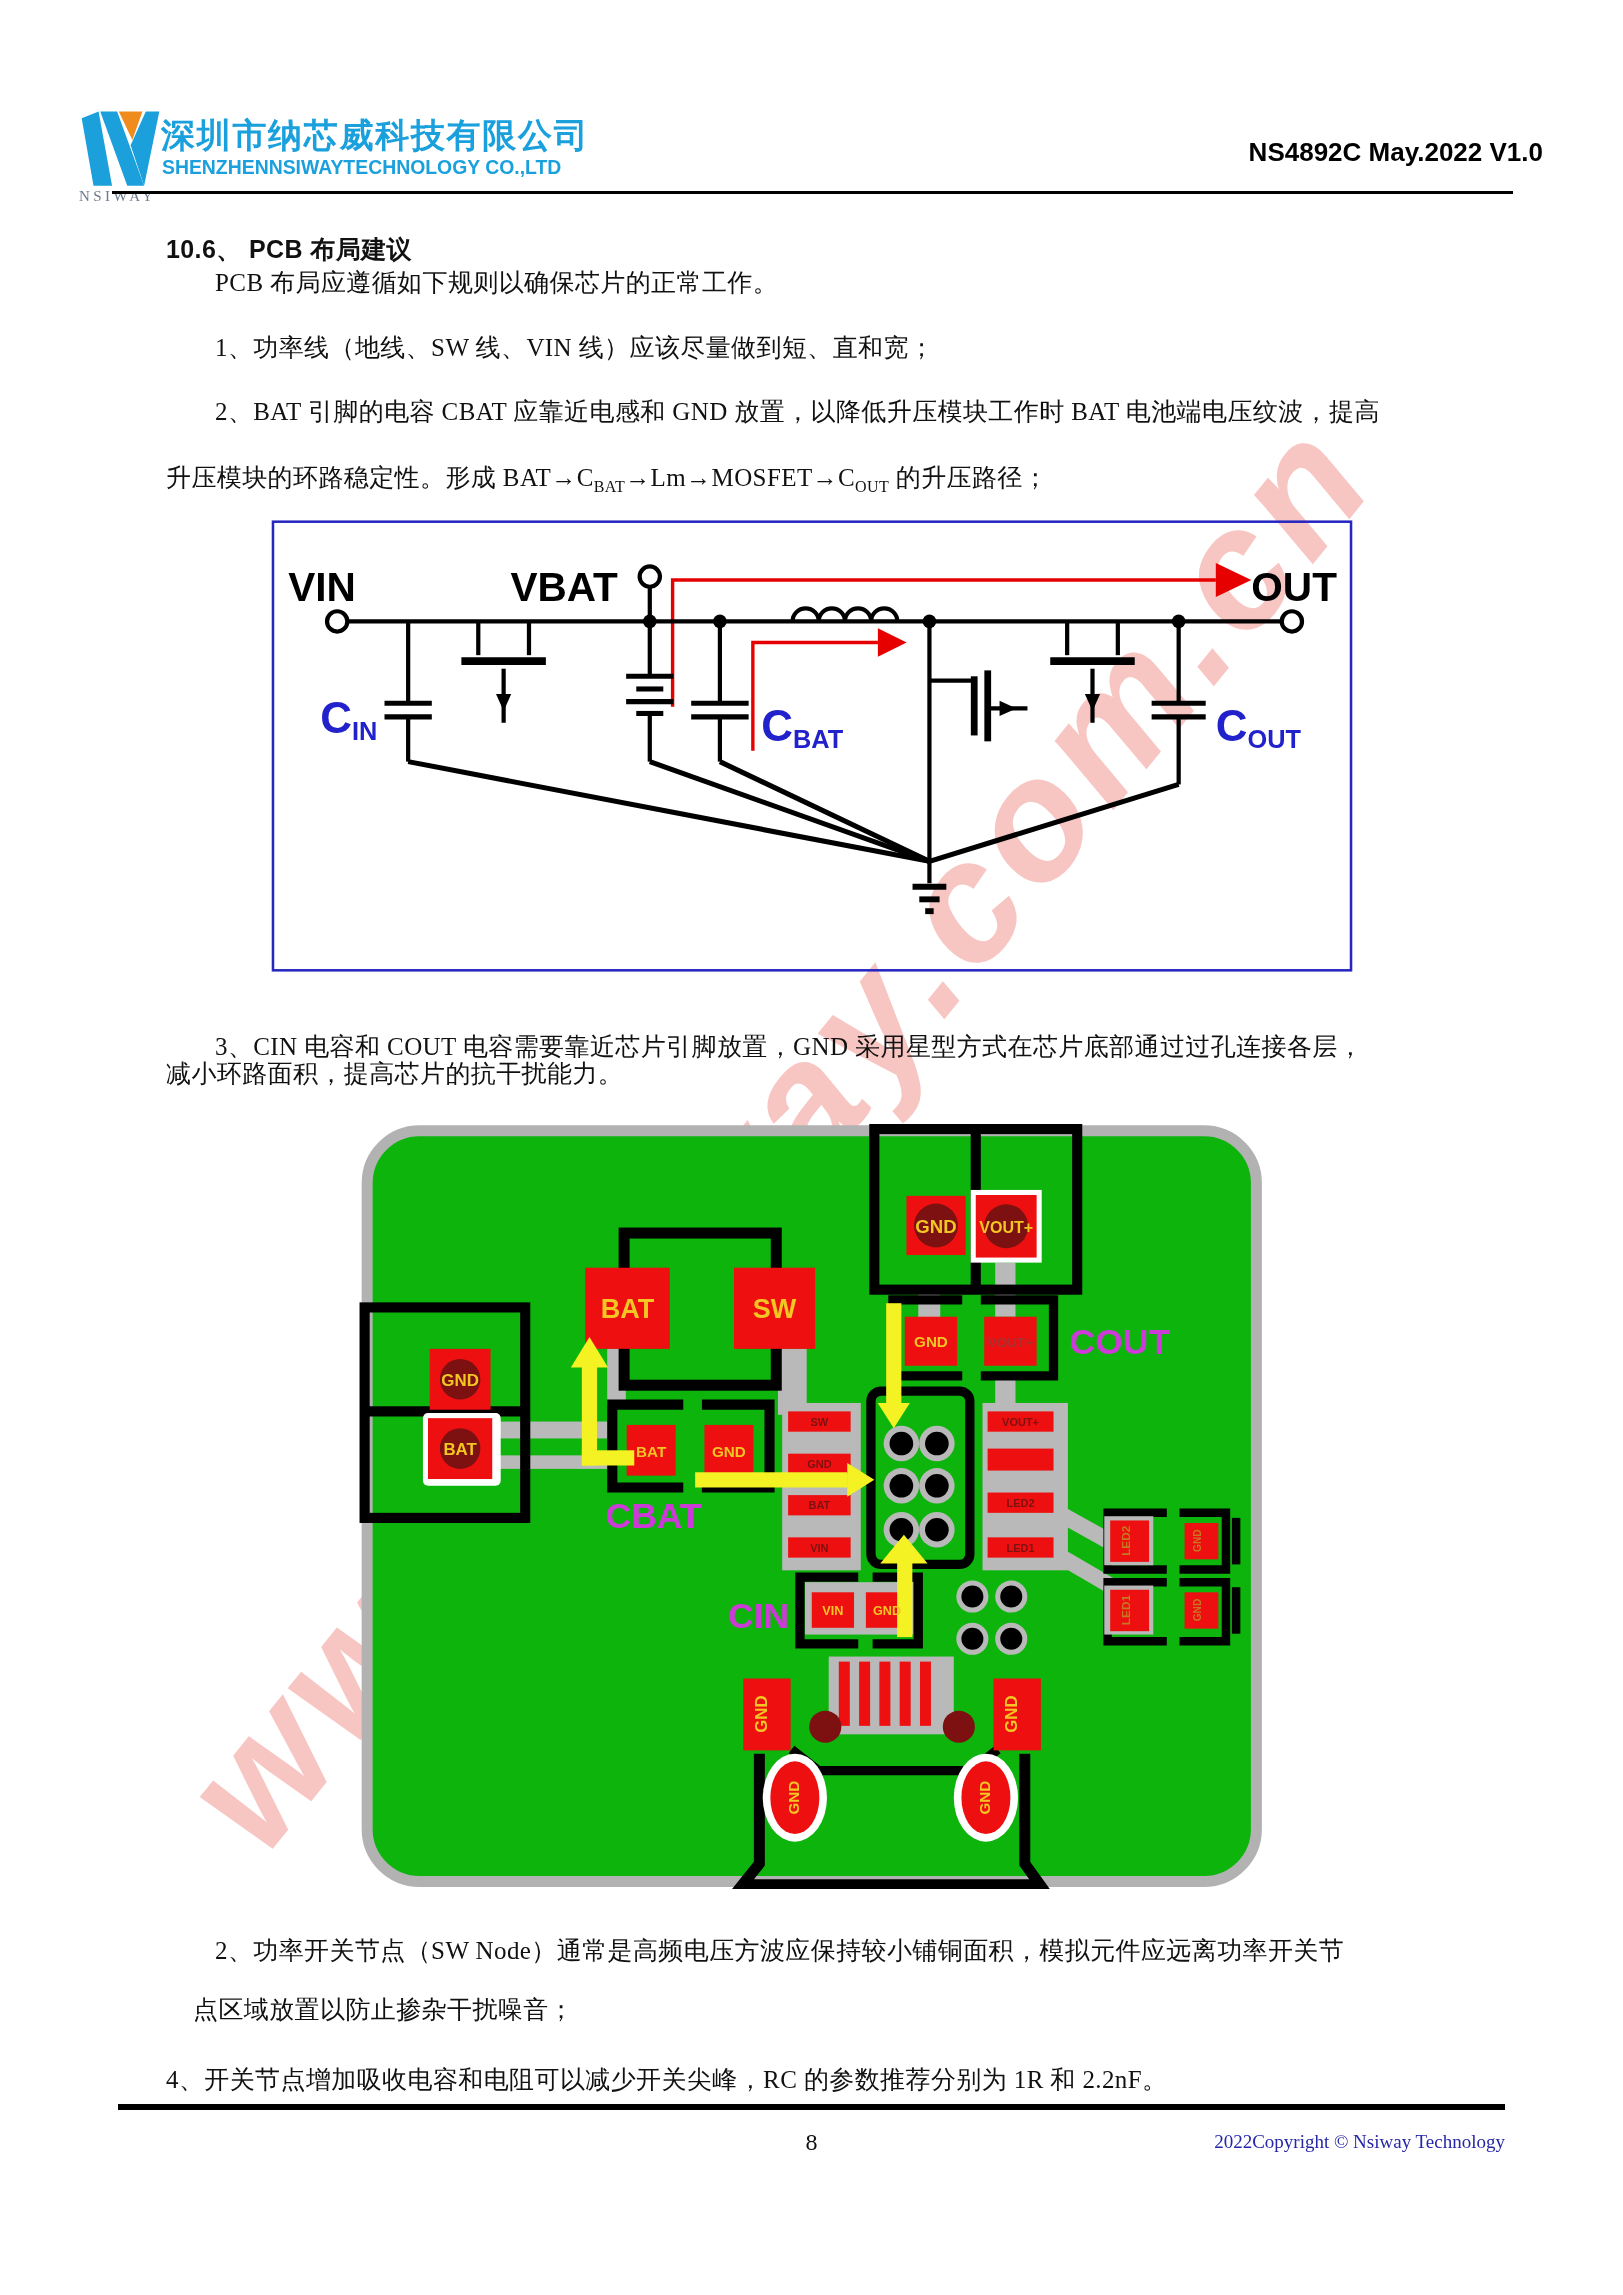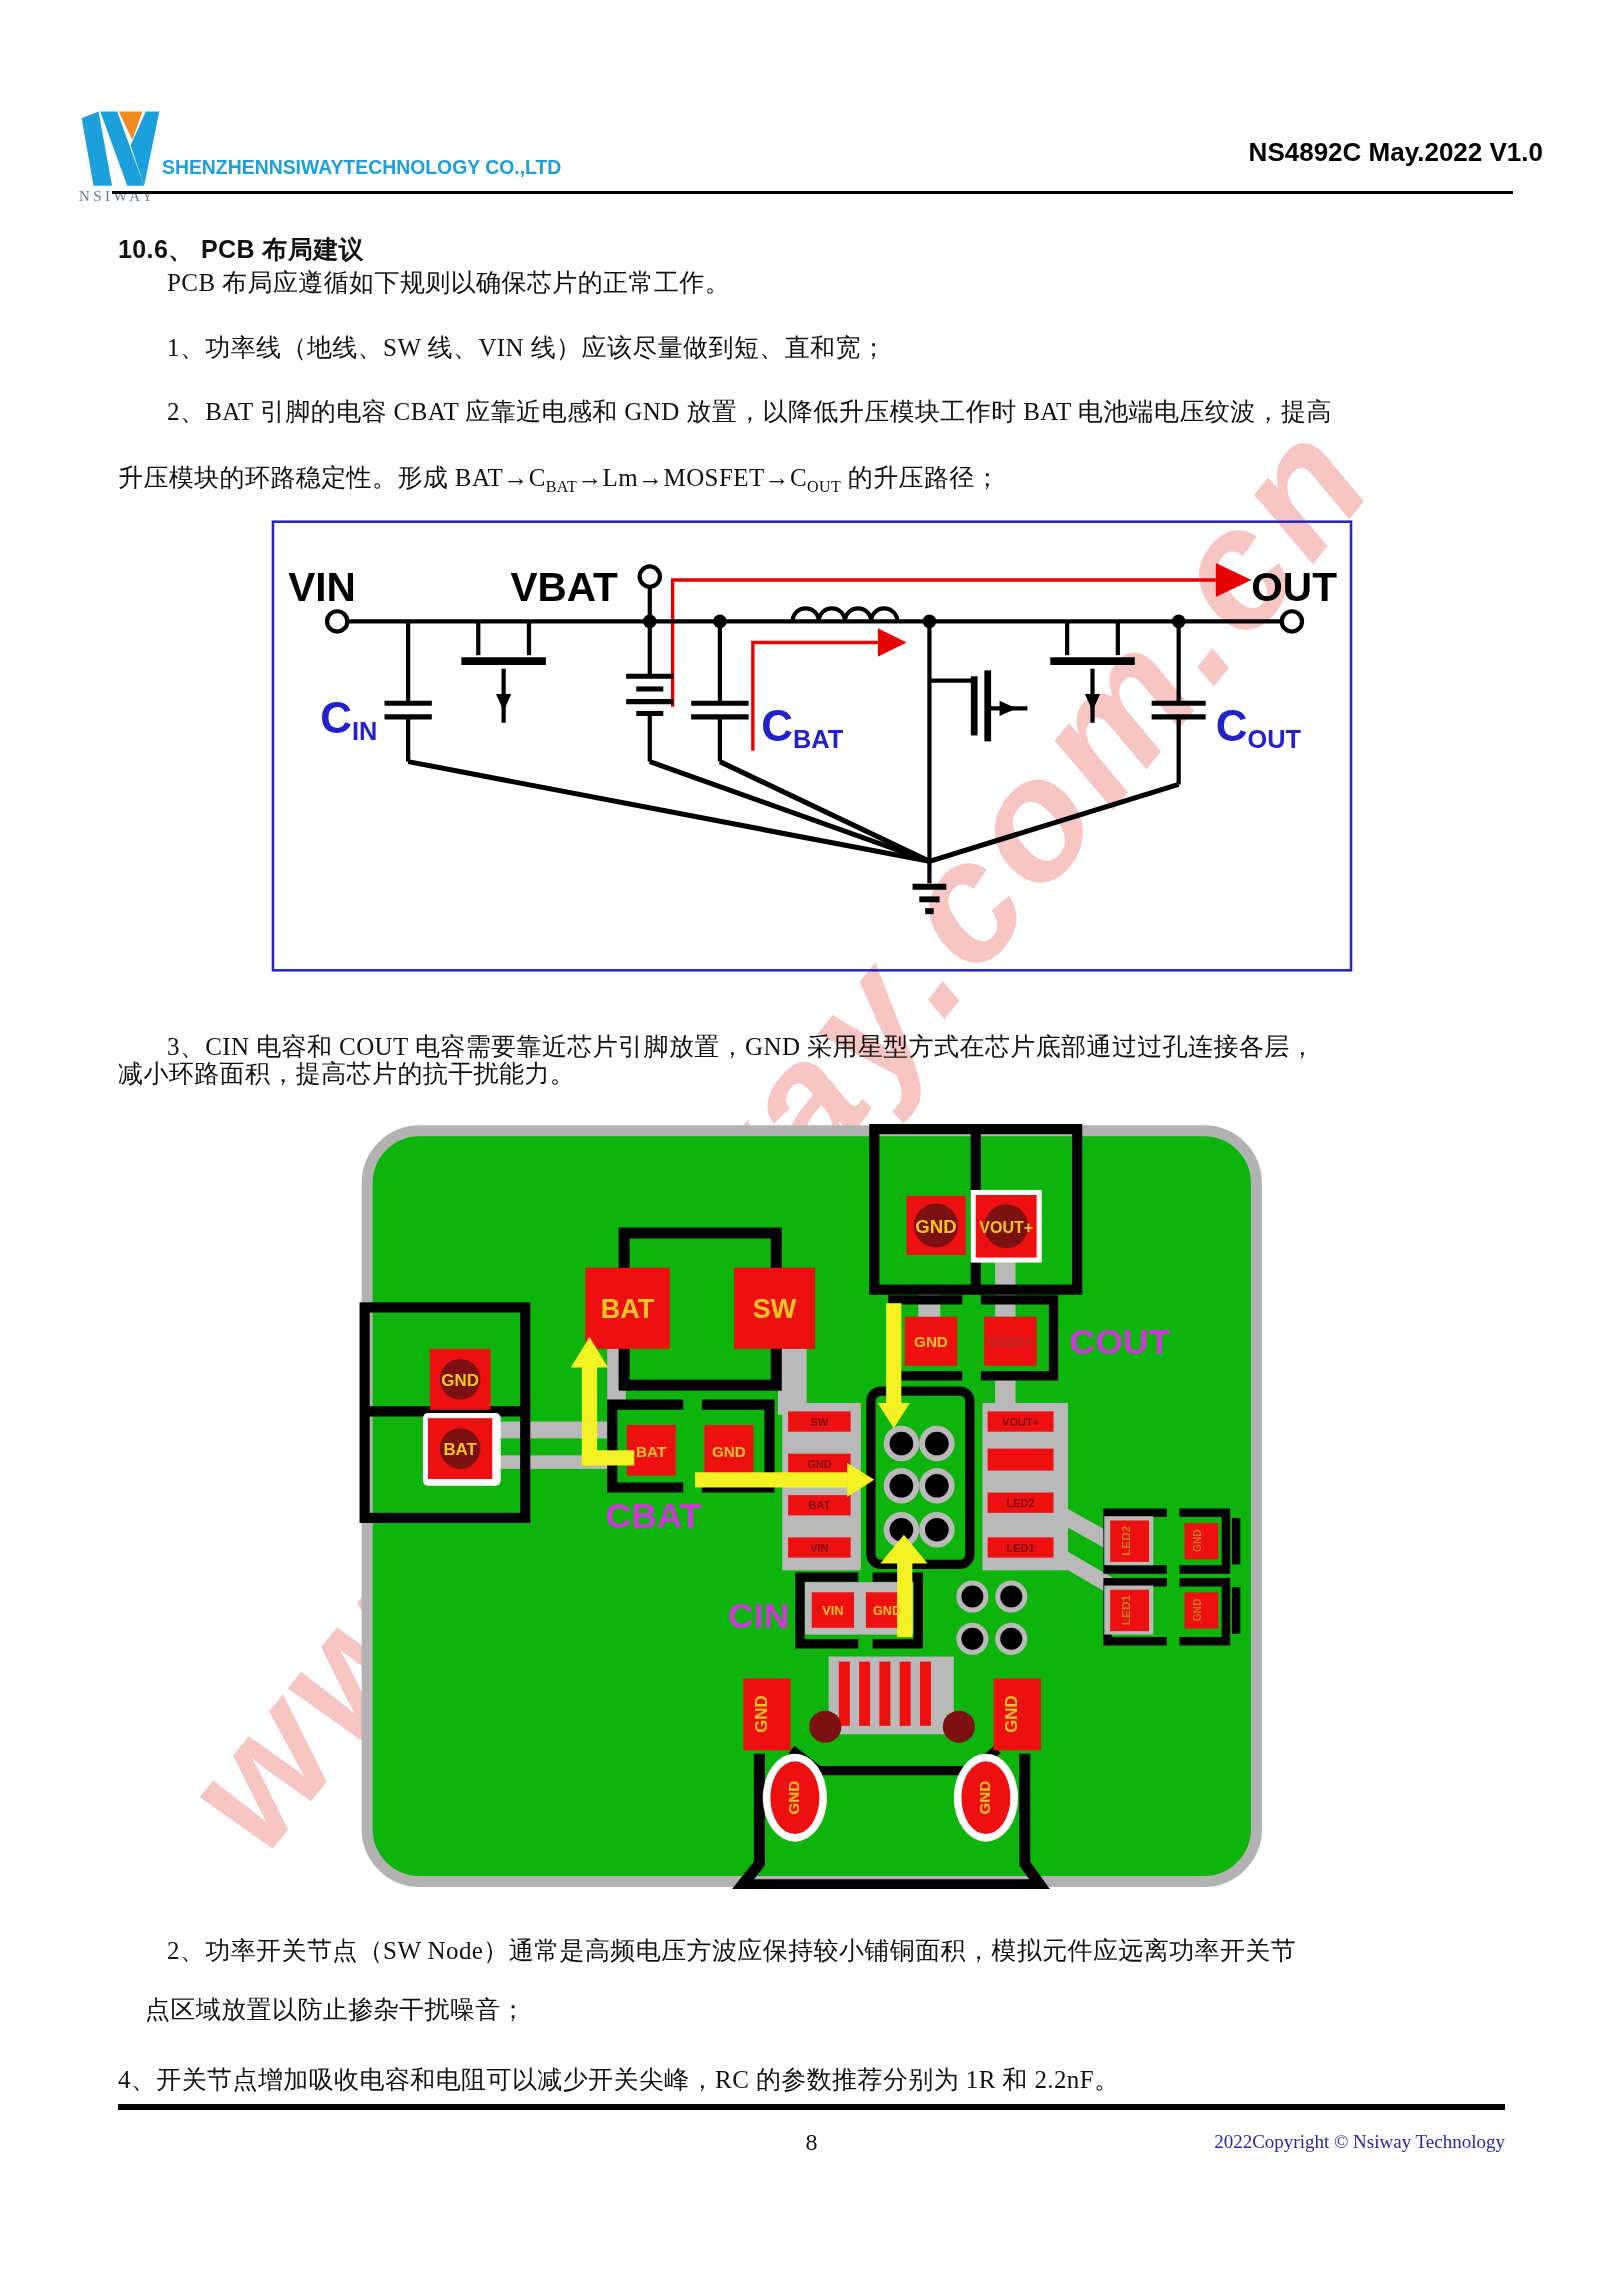--- a/index.html
+++ b/index.html
@@ -1,19 +1,19 @@
 <!DOCTYPE html>
 <html style="font-size:13.5px"><head>
 <meta charset="utf-8">
 <style>
   html,body{margin:0;padding:0;}
   body{width:1623px;height:2295px;position:relative;background:#ffffff;overflow:hidden;
        font-family:"Liberation Serif","DejaVu Serif",serif;color:#111;}
   .abs{position:absolute;}
-  .bodyline{position:absolute;font-size:25px;white-space:nowrap;letter-spacing:0.4px;z-index:4;}
+  .bodyline{position:absolute;font-size:25px;white-space:nowrap;letter-spacing:0.4px;z-index:4;margin-left:48px;}
   .heading{font-family:"Liberation Sans","DejaVu Sans",sans-serif;font-weight:bold;}
   sub{font-size:16px;}
   #watermark{position:absolute;left:-237px;top:1040px;width:2029px;height:186px;line-height:186px;
       text-align:center;font-family:"Liberation Sans","DejaVu Sans",sans-serif;
       font-weight:bold;font-style:italic;font-size:169px;letter-spacing:8.5px;
       color:#f7c6c3;transform:rotate(-51deg);z-index:1;}
   #header{position:absolute;left:0;top:0;width:1623px;height:203px;z-index:4;}
   .cnname{position:absolute;left:161px;top:113px;font-family:"Liberation Sans","DejaVu Sans",sans-serif;
       font-weight:bold;font-size:34px;color:#1aa0dc;letter-spacing:1.7px;}
   .enname{position:absolute;left:162px;top:156px;font-family:"Liberation Sans","DejaVu Sans",sans-serif;
@@ -35,20 +35,21 @@
 <div id="watermark">www.nsiway.com.cn</div>
 
 <div id="header">
   <svg class="abs" style="left:78px;top:108px;" width="85" height="81" viewBox="0 0 100 96">
     <polygon points="4,12 24,4 40,92 18,92" fill="#1ba0dc"></polygon>
     <polygon points="26,4 46,4 78,92 58,92" fill="#1ba0dc"></polygon>
     <polygon points="48,4 76,4 64,38" fill="#f08c1e"></polygon>
     <polygon points="62,44 80,4 96,4 78,92" fill="#1ba0dc"></polygon>
   </svg>
   <div class="logotext">NSIWAY</div>
+  <div class="cnname">深圳市纳芯威科技有限公司</div>
   <div class="enname">SHENZHENNSIWAYTECHNOLOGY CO.,LTD</div>
   <div class="doccode">NS4892C May.2022 V1.0</div>
   <div class="rule"></div>
 </div>
 
 <div class="bodyline heading" style="left:118px;top:233px;">10.6、 PCB 布局建议</div>
 <div class="bodyline" style="left:167px;top:266px;">PCB 布局应遵循如下规则以确保芯片的正常工作。</div>
 <div class="bodyline" style="left:167px;top:331px;">1、功率线（地线、SW 线、VIN 线）应该尽量做到短、直和宽；</div>
 <div class="bodyline" style="left:167px;top:395px;">2、BAT 引脚的电容 CBAT 应靠近电感和 GND 放置，以降低升压模块工作时 BAT 电池端电压纹波，提高</div>
 <div class="bodyline" style="left:118px;top:461px;">

